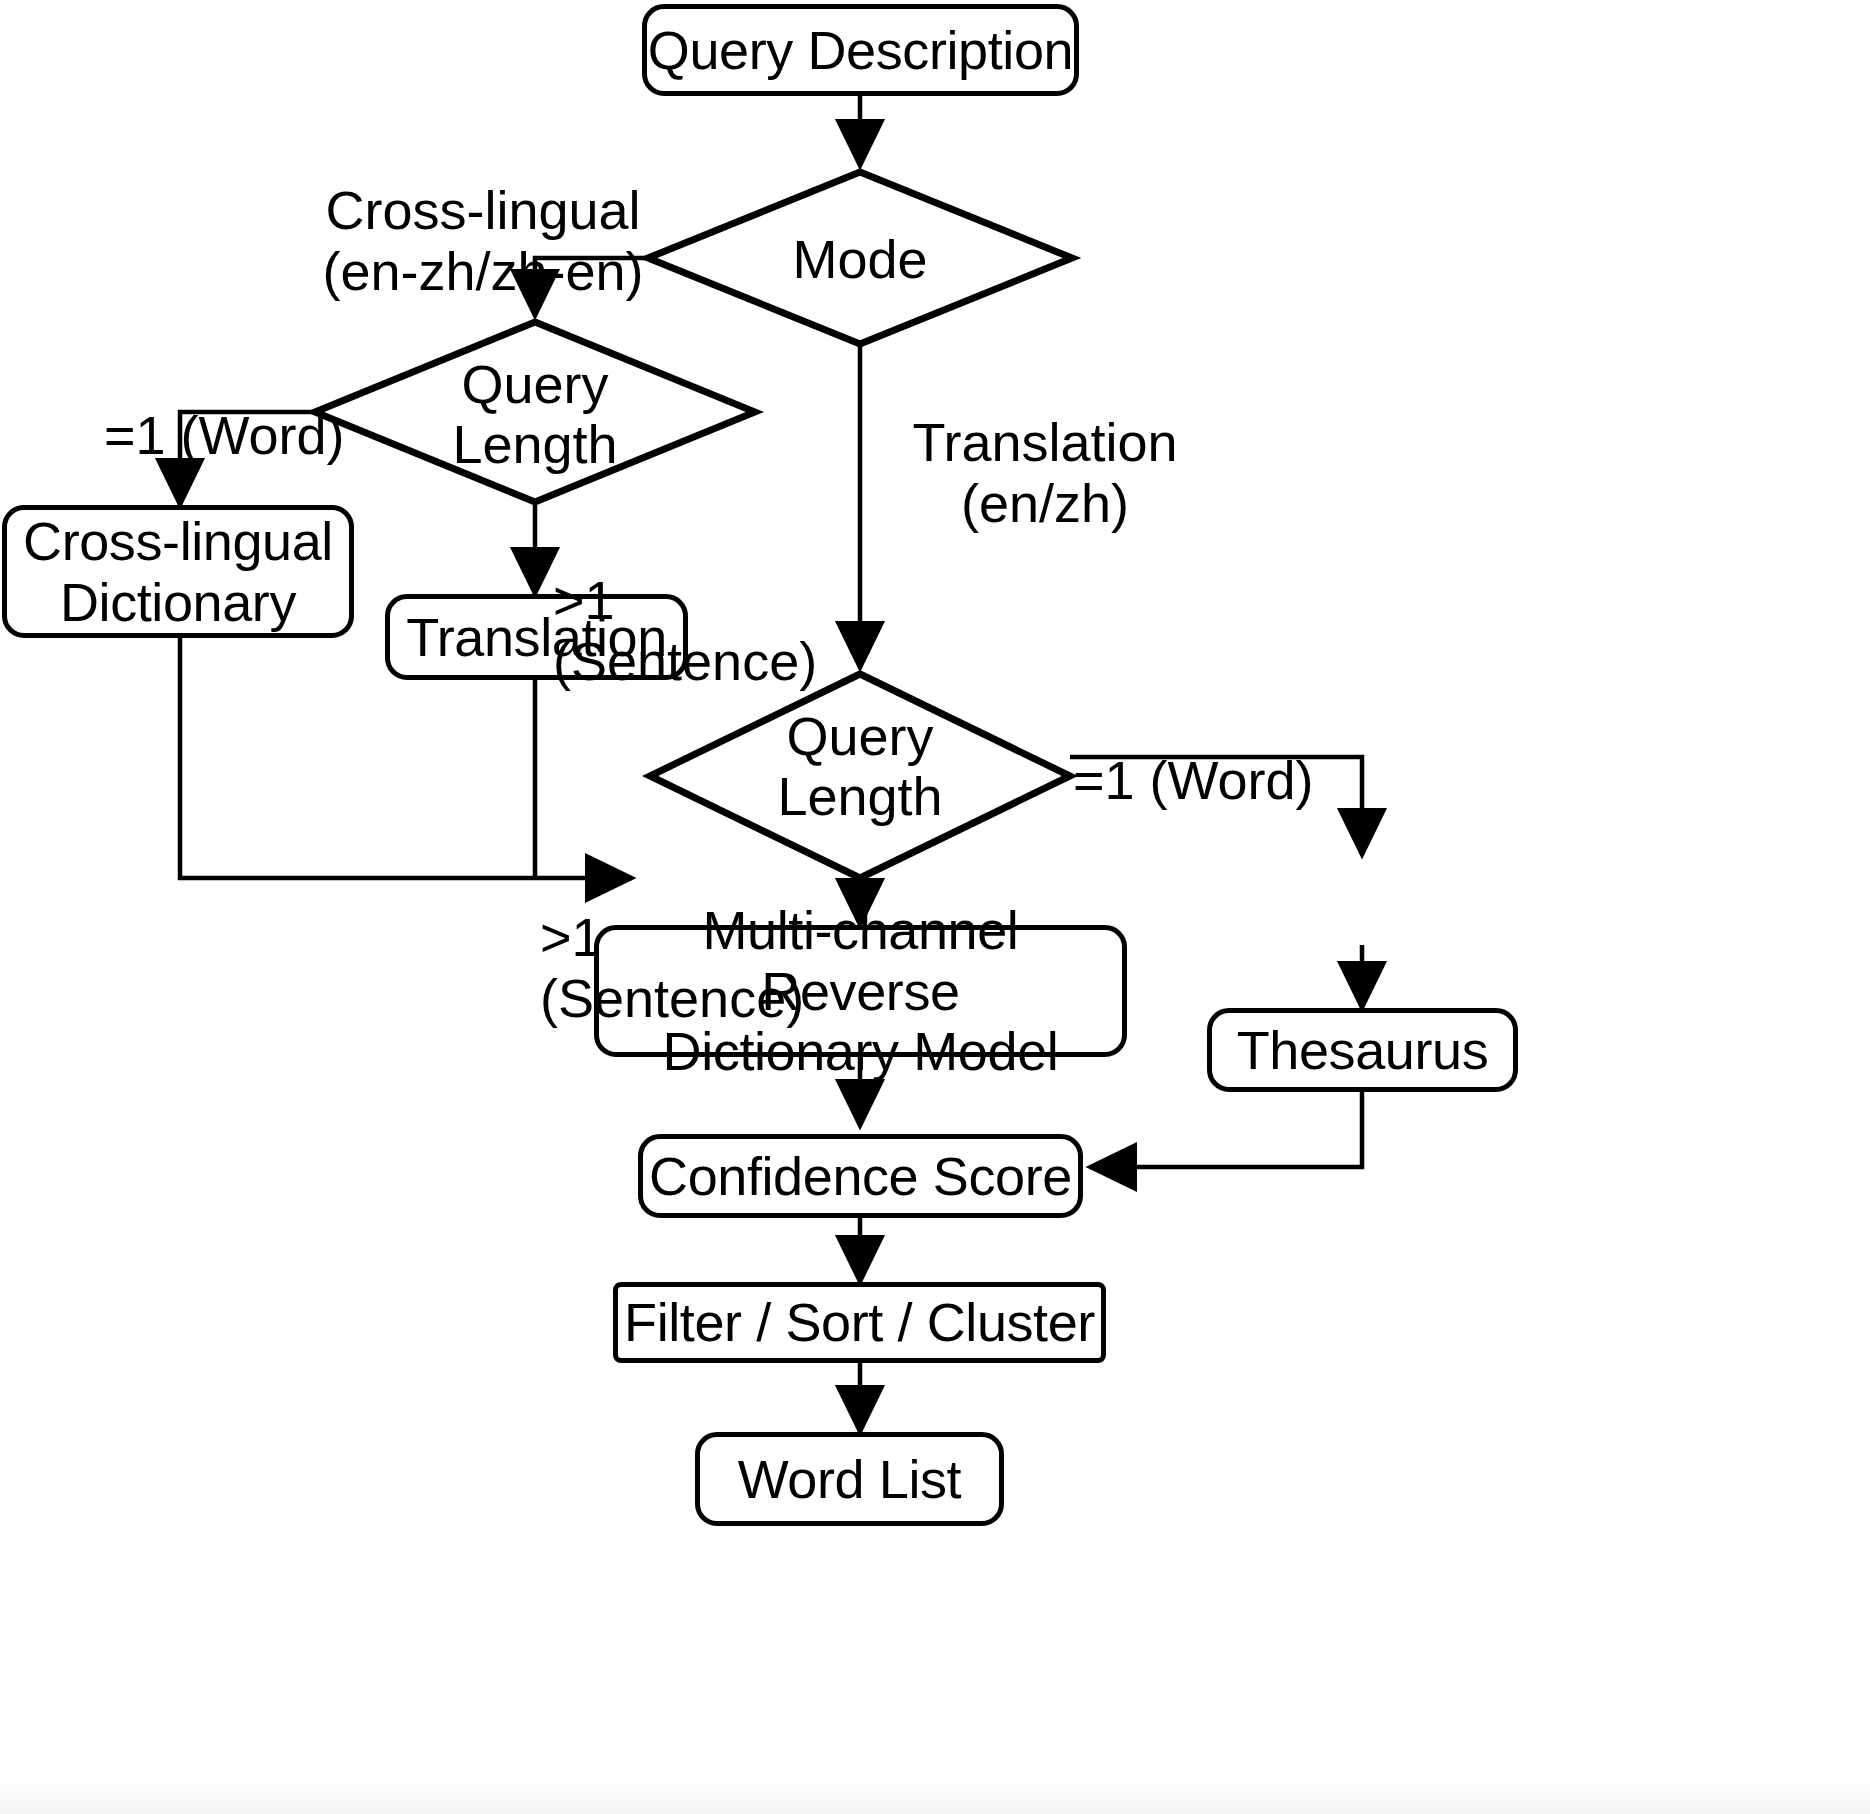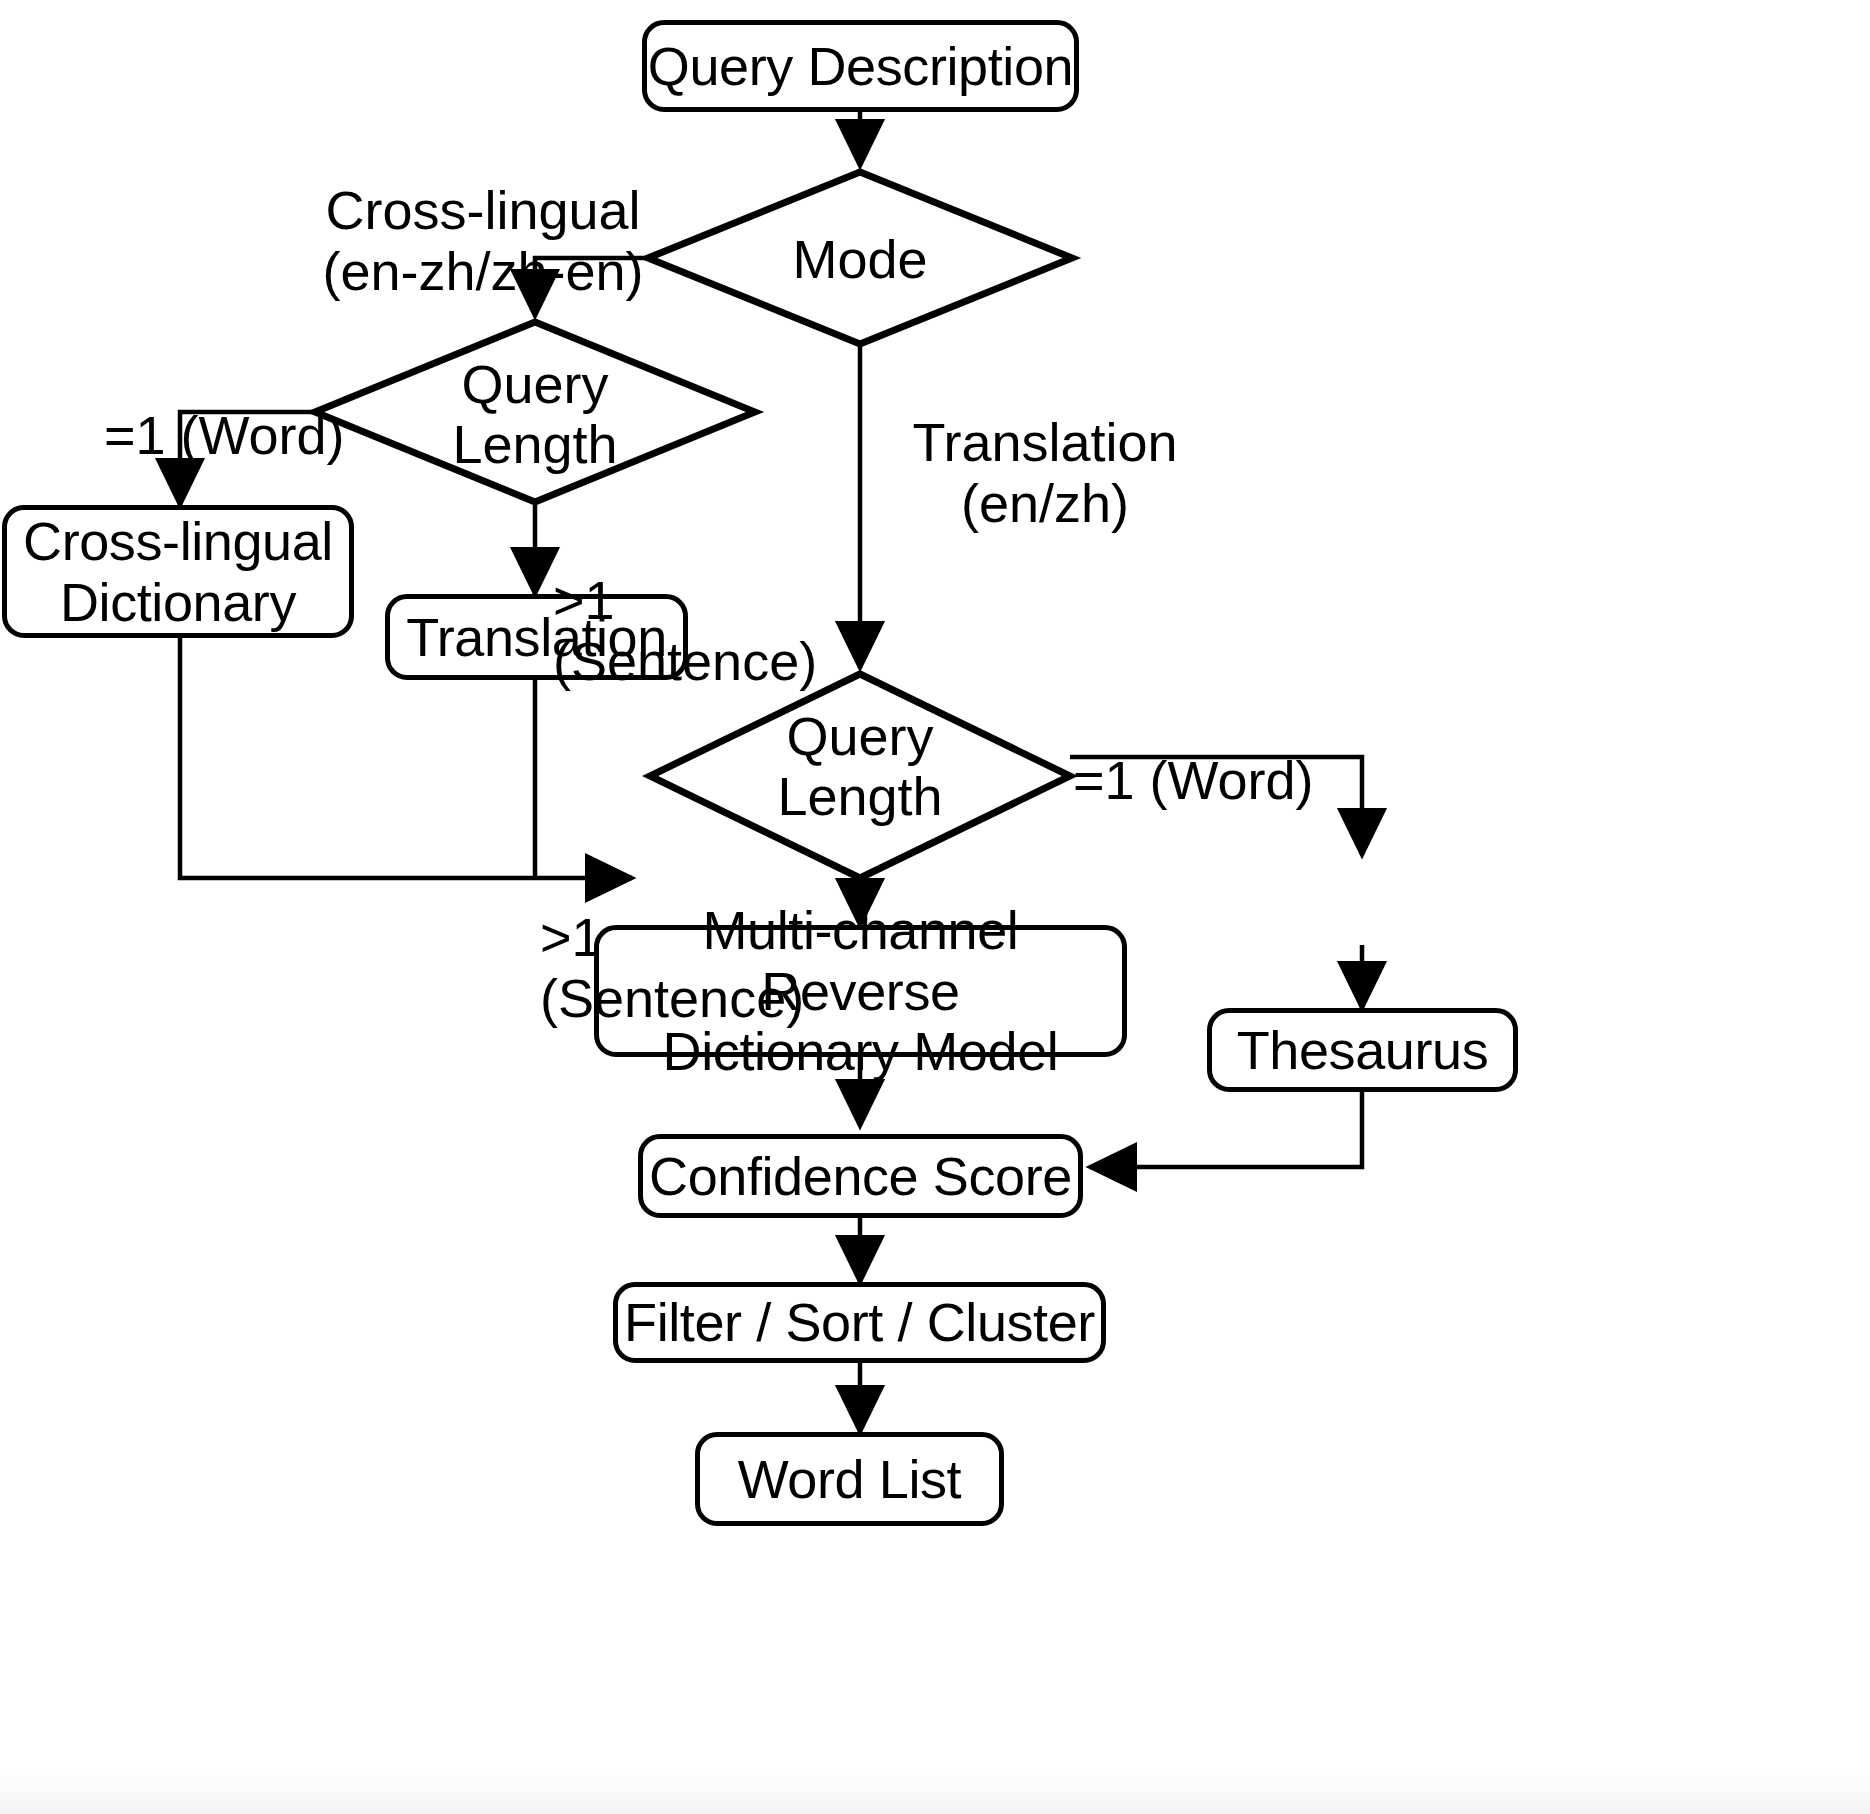--- a/index.html
+++ b/index.html
@@ -116,21 +116,21 @@
       <path d="M 1362 1092 L 1362 1167 L 1090 1167" marker-end="url(#arrowThin)"></path>
 
       <line x1="860" y1="1057" x2="860" y2="1126" marker-end="url(#arrowThin)"></line>
 
       <line x1="860" y1="1210" x2="860" y2="1282" marker-end="url(#arrowThin)"></line>
 
       <line x1="860" y1="1363" x2="860" y2="1432" marker-end="url(#arrowThin)"></line>
     </g>
   </svg>
 
-  <div class="node-box" style="left:642px; top:20px; width:437px; height:92px;">
+  <div class="node-box" style="left:642px; top:4px; width:437px; height:92px;">
     <span>Query Description</span>
   </div>
 
   <div class="node-box" style="left:2px; top:505px; width:352px; height:133px;">
     <span>Cross-lingual
 Dictionary</span>
   </div>
 
   <div class="node-box" style="left:385px; top:594px; width:303px; height:86px;">
     <span>Translation</span>
@@ -143,21 +143,21 @@
 
   <div class="node-box" style="left:594px; top:925px; width:533px; height:132px;">
     <span>Multi-channel Reverse
 Dictionary Model</span>
   </div>
 
   <div class="node-box" style="left:638px; top:1126px; width:445px; height:84px;margin-top:8px;">
     <span>Confidence Score</span>
   </div>
 
-  <div class="node-box" style="left:613px; top:1282px; width:493px; height:81px;">
+  <div class="node-box" style="left:613px; top:1282px; width:493px; height:81px;border-radius:8px;">
     <span>Filter / Sort / Cluster</span>
   </div>
 
   <div class="node-box" style="left:695px; top:1432px; width:309px; height:94px;">
     <span>Word List</span>
   </div>
 
   <div class="node-diamond-label" style="left:700px; top:228px; width:320px; height:62px;">
     <span>Mode</span>
   </div>

